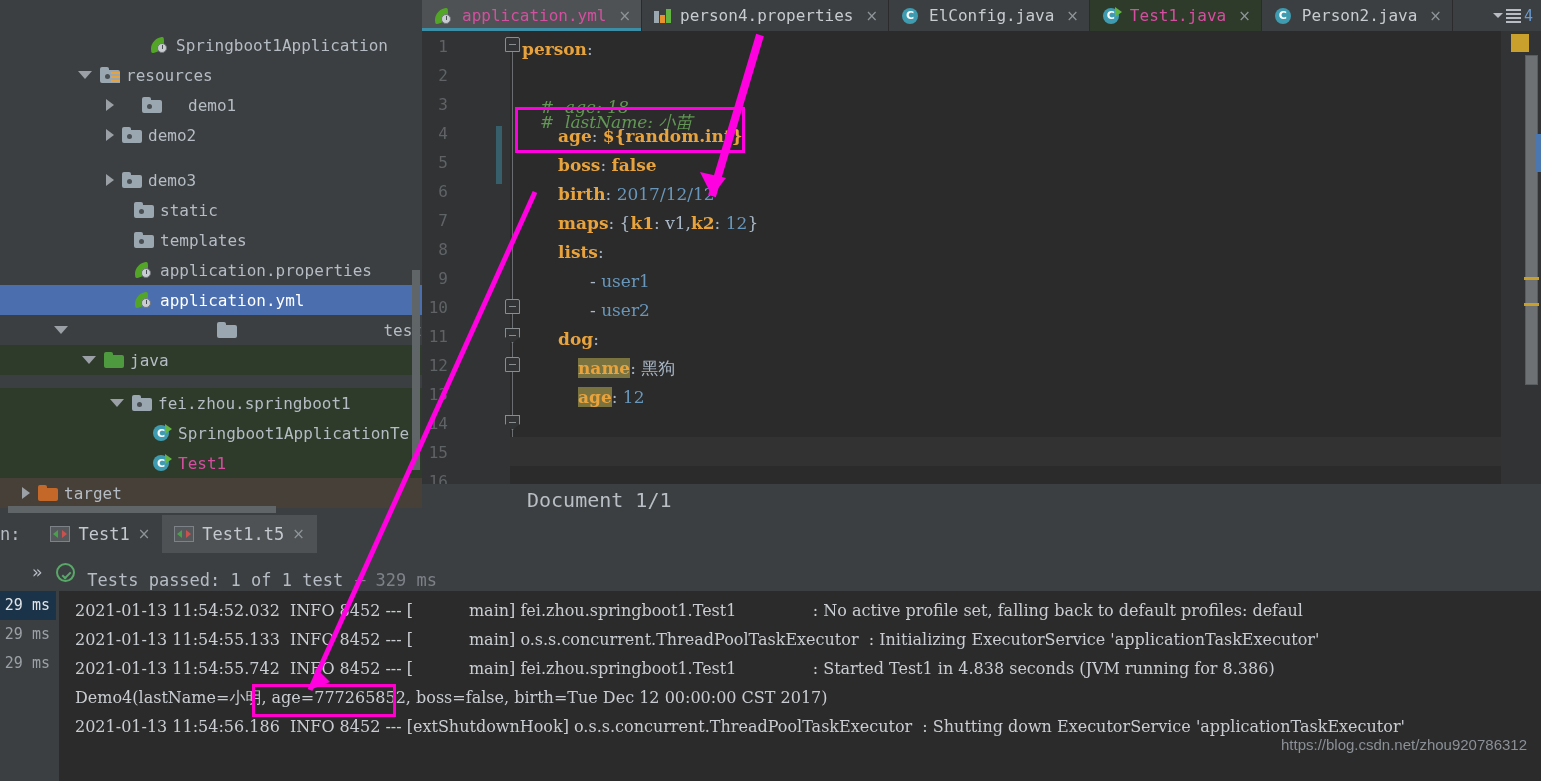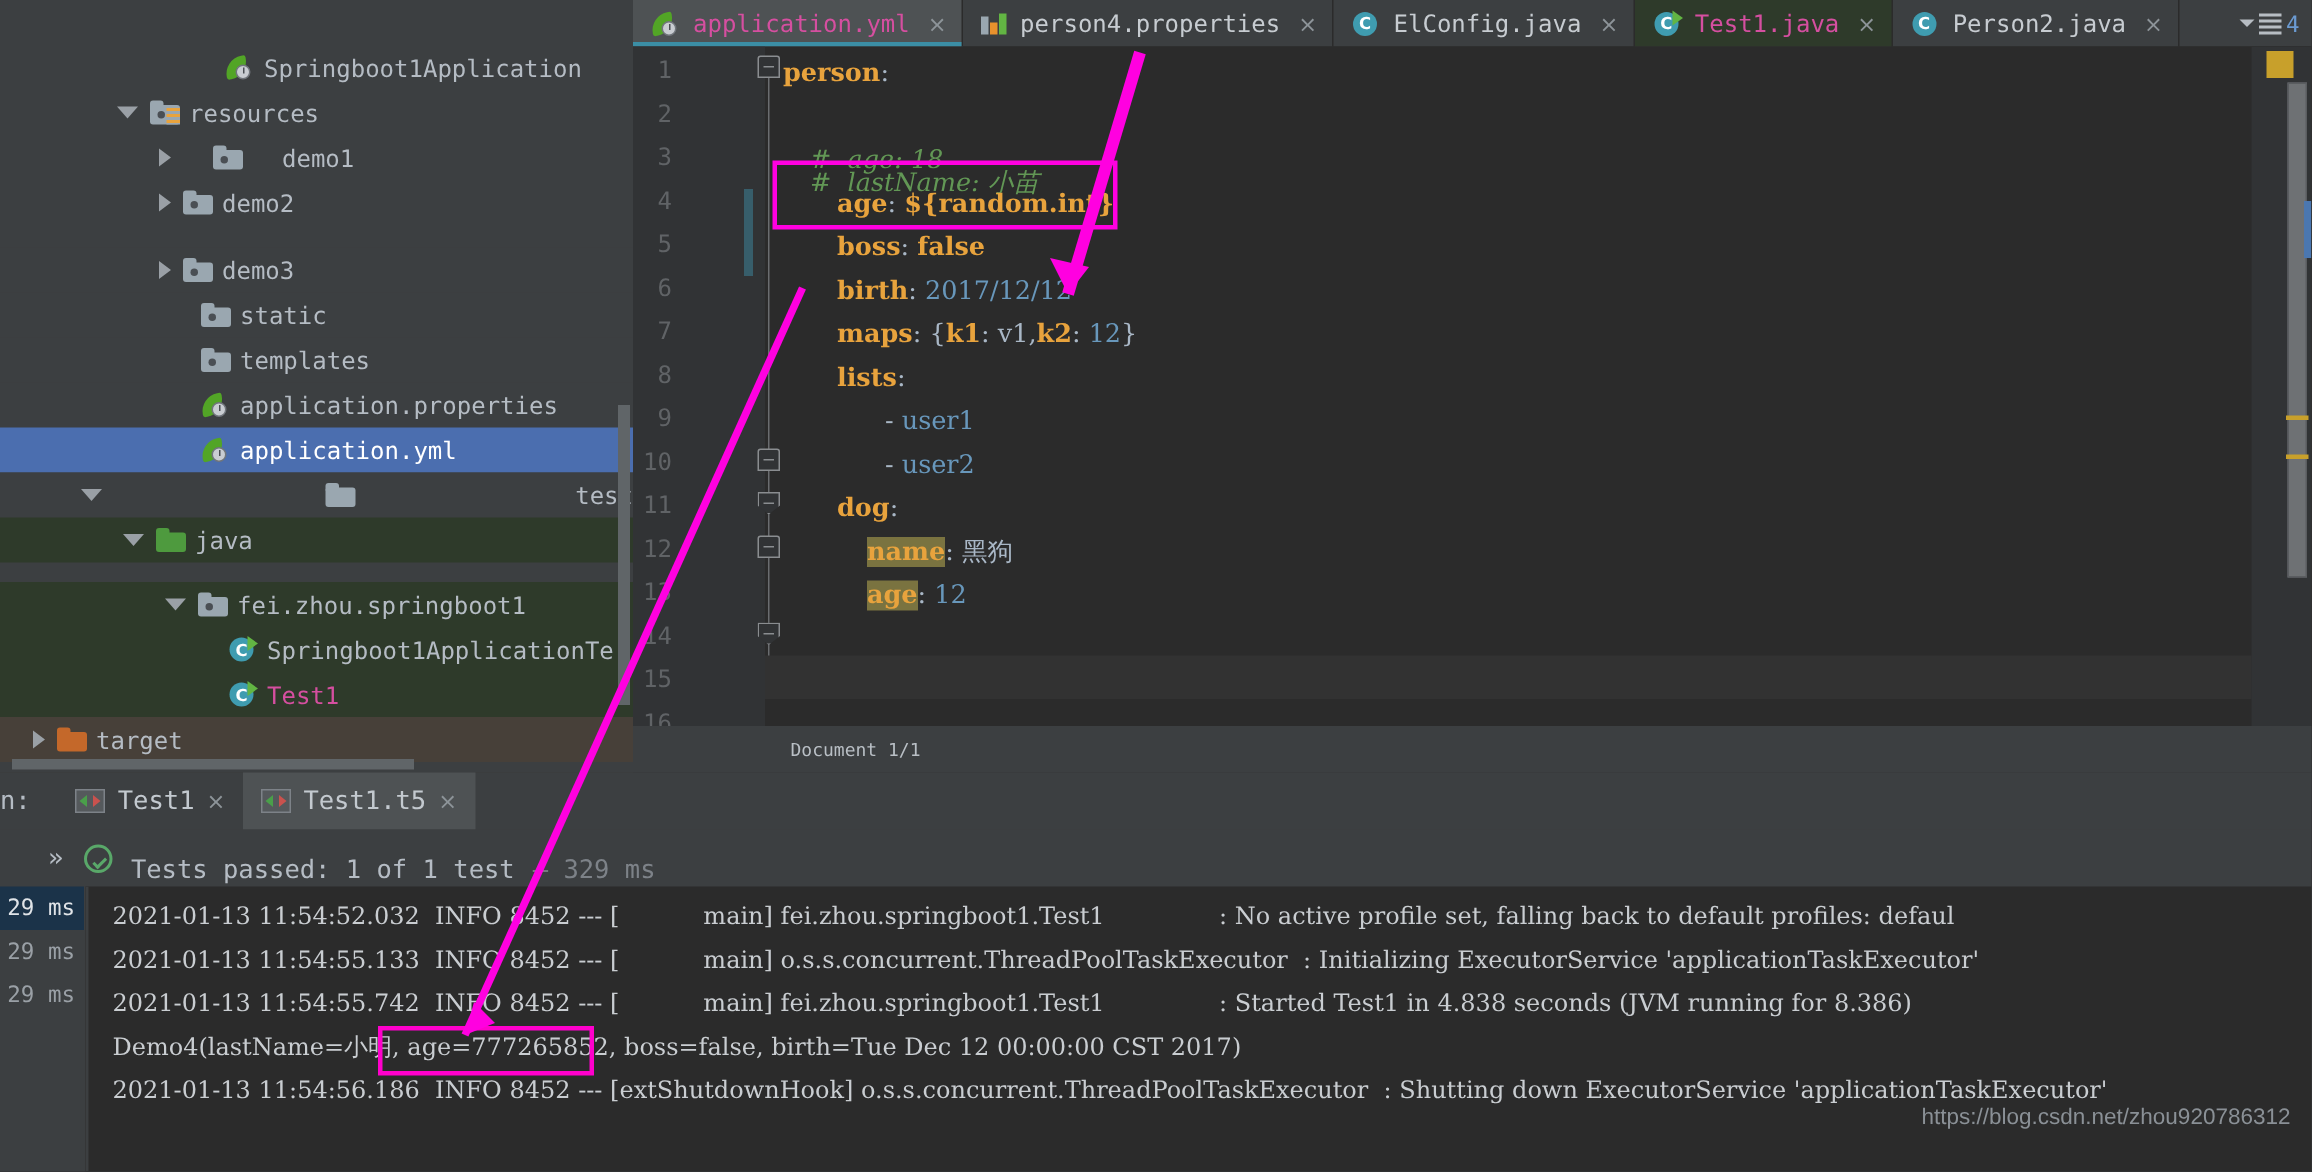--- a/index.html
+++ b/index.html
@@ -221,21 +221,21 @@
   .k { color:#e8a33d; font-weight:bold; }       
   .p { color:#a9b7c6; }                          
   .v { color:#a9b7c6; }                          
   .num { color:#6897bb; }                        
   .cmt { color:#629755; font-style:italic; }
   .hl-box { background:#7a7340; }                
 
   #editor-footer {
     position:absolute; left:422px; top:484px; width:1119px; height:31px;
     background:#3c3f41; display:flex; align-items:center;
-    color:#b9bfc5; font-size:12px; font-family:"DejaVu Sans Mono", monospace;
+    color:#b9bfc5; font-size:20px; font-family:"DejaVu Sans Mono", monospace;
   }
   #editor-footer .doclabel { margin-left:105px; }
 
   
   #marker-strip { position:absolute; right:0px; top:0px; width:40px; height:453px; background:#313335; }
   #inspect-widget {
     position:absolute; right:12px; top:3px; width:18px; height:18px; background:#c8a02b;
   }
   #vscroll-editor {
     position:absolute; right:3px; top:24px; width:13px; height:330px;

